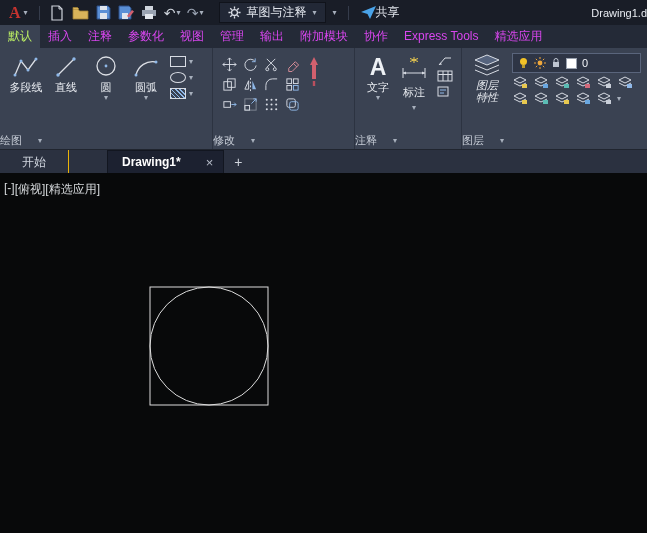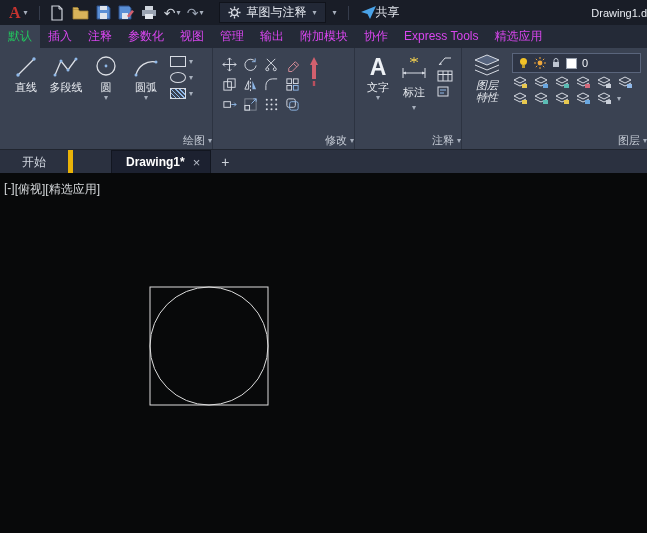--- a/index.html
+++ b/index.html
@@ -16,27 +16,27 @@
   .qat-btn{width:23px;height:21px;display:flex;align-items:center;justify-content:center;gap:1px;}
   .tb-sep{width:1px;height:14px;background:#353c4b;margin:0 4px;}
   .ws-box{display:flex;align-items:center;gap:6px;background:#222836;border:1px solid #10131b;
           height:19px;padding:0 8px;margin-left:10px;}
   .share{display:flex;align-items:center;padding:0 6px;}
   .doc-title{margin-left:auto;font-size:11px;color:#e9ecf2;white-space:nowrap;overflow:hidden;}
 
   
   .rtabs{height:23px;background:#242a37;display:flex;flex:0 0 23px;}
   .rtab{padding:0 8px;line-height:23px;font-size:12px;color:#d946ef;white-space:nowrap;}
-  .rtab.active{background:#3a4252;color:#22c55e;}
+  .rtab.active{background:#3a4252;color:#bef264;}
 
   
   .ribbon{height:101px;flex:0 0 101px;background:#3a4252;display:flex;border-bottom:1px solid #20252f;}
   .panel{display:flex;flex-direction:column;}
   .pbody{flex:1;display:flex;padding:4px 4px 0 6px;}
-  .plabel{height:17px;font-size:11px;color:#c6ccd6;display:flex;align-items:center;justify-content:flex-end;gap:3px;margin-top:18px;}
+  .plabel{height:17px;font-size:11px;color:#c6ccd6;display:flex;align-items:center;justify-content:flex-start;gap:16px;margin-top:18px;}
   .vsep{width:1px;background:#2c3341;}
   .big-tool{display:flex;flex-direction:column;align-items:center;justify-content:flex-start;
             width:40px;gap:1px;padding-top:2px;}
   .big-tool .lbl{font-size:11px;color:#e9ecf1;line-height:12px;white-space:nowrap;}
   .mini-col{display:flex;flex-direction:column;justify-content:flex-start;gap:5px;padding:4px 0 0 4px;}
   .mini-row{display:flex;align-items:center;gap:3px;}
   .shape-rect{width:14px;height:9px;border:1px solid #d8dce4;}
   .shape-ellipse{width:14px;height:9px;border:1px solid #d8dce4;border-radius:50%;}
   .shape-hatch{width:14px;height:9px;border:1px solid #d8dce4;
       background:repeating-linear-gradient(45deg,#8fb8e8 0 1px,transparent 1px 3px);}
@@ -45,23 +45,23 @@
   .tall-brush{display:flex;align-items:flex-start;padding:3px 0 0 3px;}
   .ann-side{display:flex;flex-direction:column;gap:4px;padding:3px 0 0 4px;}
   .lay-right{display:flex;flex-direction:column;gap:3px;padding:1px 2px 0 6px;flex:1;}
   .lay-dd{display:flex;align-items:center;gap:5px;background:#2e3545;border:1px solid #5a657c;
           height:18px;padding:0 5px;color:#f2f4f8;font-size:11px;}
   .swatch{width:9px;height:9px;background:#ffffff;border:1px solid #9aa2b0;}
   .lay-row{display:flex;align-items:center;gap:5px;}
 
   
   .ftabs{height:23px;flex:0 0 23px;background:#2b3140;display:flex;align-items:stretch;font-size:12px;}
-  .ftab-start{padding:12px 22px;display:flex;align-items:center;color:#d2d7e0;border-right:5px solid #eab308;}
+  .ftab-start{padding:12px 22px;display:flex;align-items:center;color:#d2d7e0;border-right:1px solid #eab308;}
   .ftab-active{margin-left:38px;background:#1c2130;color:#ffffff;font-weight:bold;
-               display:flex;align-items:center;gap:8px;padding:0 10px 0 14px;border:1px solid #121620;border-bottom:none;}
+               display:flex;align-items:center;gap:25px;padding:0 10px 0 14px;border:1px solid #121620;border-bottom:none;}
   .ftab-close{font-weight:normal;color:#b6bcc8;font-size:13px;line-height:1;}
   .ftab-plus{display:flex;align-items:center;color:#cfd4dc;font-size:14px;padding:0 10px;}
 
   
   .canvas{flex:1;position:relative;background:#08090a;}
   .vp-label{position:absolute;top:8px;left:4px;font-size:12px;color:#d6d9dc;display:flex;z-index:2;}
   .draw-svg{position:absolute;left:0;top:0;}
   svg{display:block;}
 </style>
 </head>
@@ -150,35 +150,35 @@
     <span class="rtab">Express Tools</span>
     <span class="rtab">精选应用</span>
   </div>
 
   <div class="ribbon">
 
     <section class="panel" style="width:212px;">
       <div class="pbody">
         <div class="big-tool">
           <svg width="28" height="26" viewBox="0 0 28 26">
-            <path d="M6 21L22 5" stroke="#dcdfe5" stroke-width="1.3" fill="none"></path>
-            <circle cx="6" cy="21" r="1.7" fill="#8fb8e8"></circle>
-              <circle cx="22" cy="5" r="1.7" fill="#8fb8e8"></circle>
-          </svg>
-          <span class="lbl">直线</span>
-        </div>
-        <div class="big-tool">
-          <svg width="28" height="26" viewBox="0 0 28 26">
             <path d="M3 21L9 7l7 9 8-11" stroke="#dcdfe5" stroke-width="1.3" fill="none"></path>
             <circle cx="3" cy="21" r="1.5" fill="#8fb8e8"></circle>
               <circle cx="9" cy="7" r="1.5" fill="#8fb8e8"></circle>
             <circle cx="16" cy="16" r="1.5" fill="#8fb8e8"></circle>
               <circle cx="24" cy="5" r="1.5" fill="#8fb8e8"></circle>
           </svg>
           <span class="lbl">多段线</span>
+        </div>
+        <div class="big-tool">
+          <svg width="28" height="26" viewBox="0 0 28 26">
+            <path d="M6 21L22 5" stroke="#dcdfe5" stroke-width="1.3" fill="none"></path>
+            <circle cx="6" cy="21" r="1.7" fill="#8fb8e8"></circle>
+              <circle cx="22" cy="5" r="1.7" fill="#8fb8e8"></circle>
+          </svg>
+          <span class="lbl">直线</span>
         </div>
         <div class="big-tool">
           <svg width="28" height="26" viewBox="0 0 28 26">
             <circle cx="14" cy="12" r="9" stroke="#dcdfe5" stroke-width="1.3" fill="none"></circle>
             <circle cx="14" cy="12" r="1.4" fill="#8fb8e8"></circle>
           </svg>
           <span class="lbl">圆</span>
           <span class="caret">▾</span>
         </div>
         <div class="big-tool">

